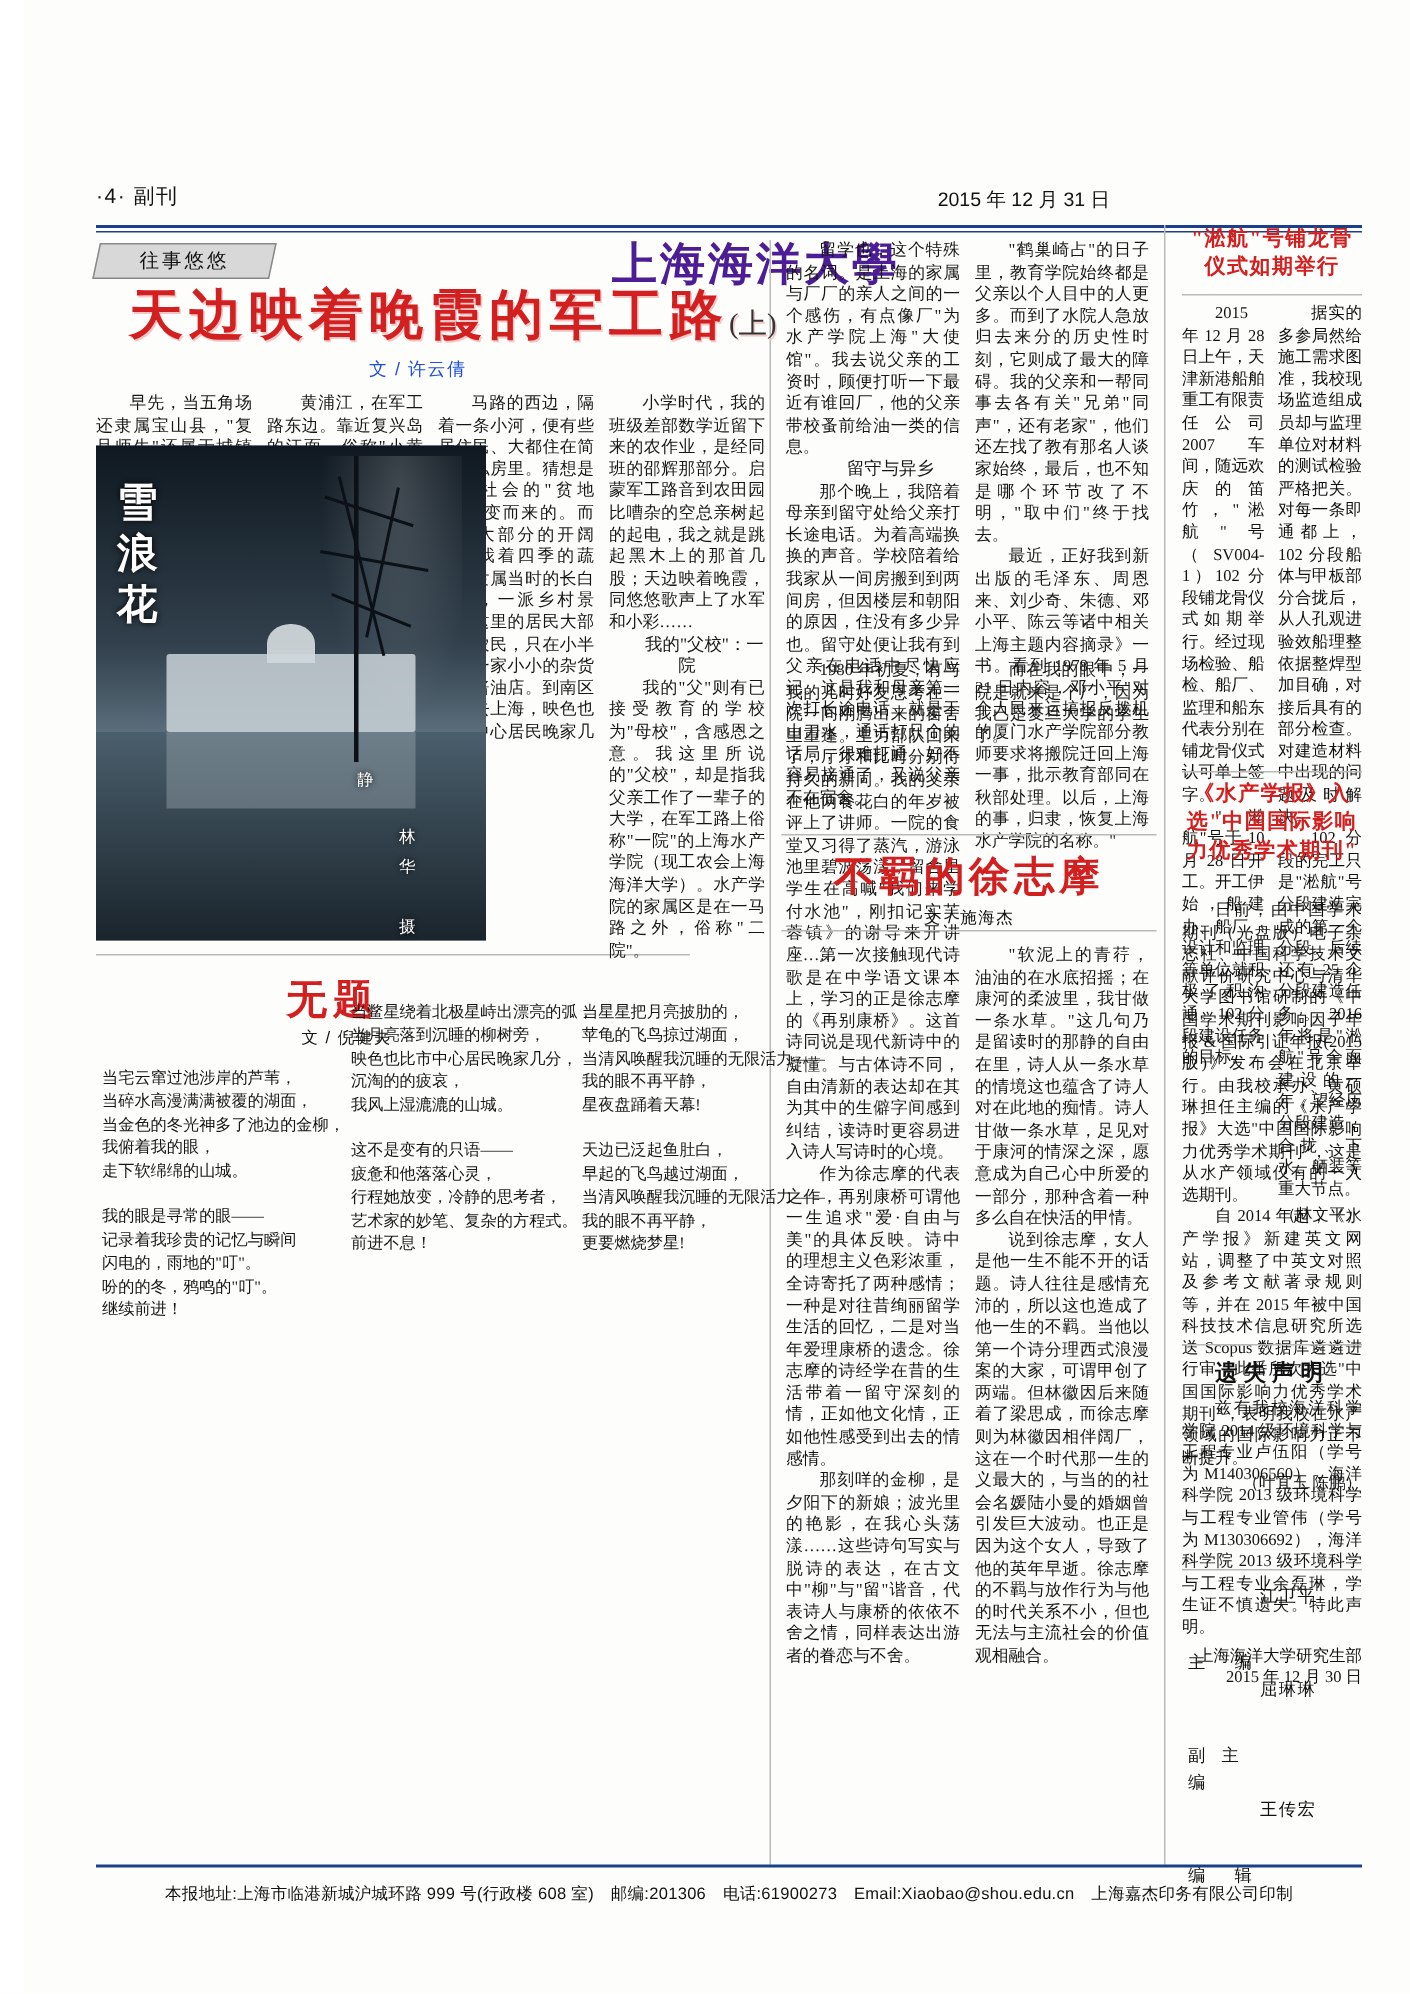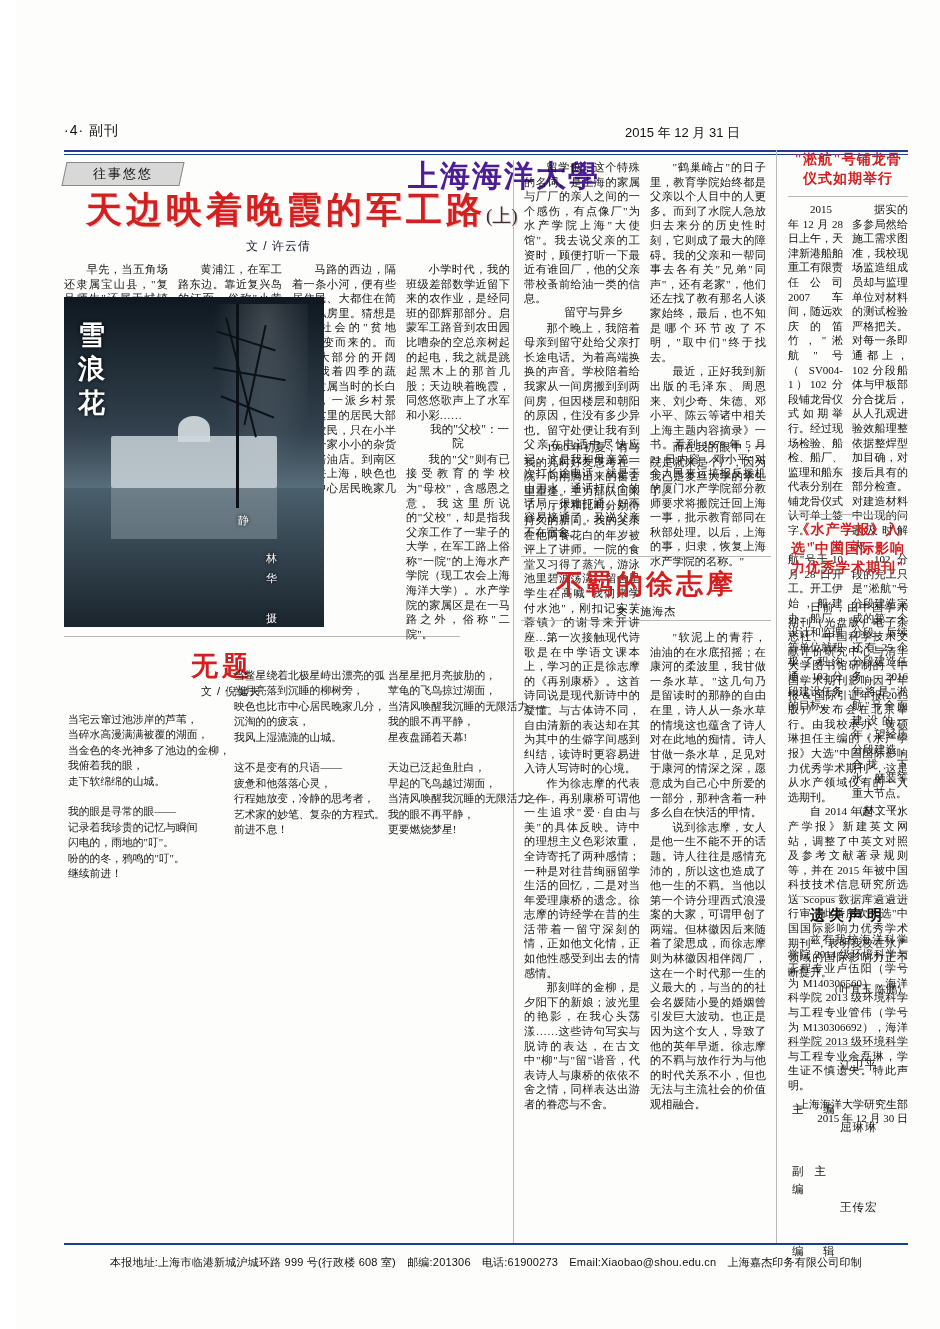--- a/index.html
+++ b/index.html
@@ -56,21 +56,21 @@
 
   
   .headline{
     position:absolute;left:70px;top:186px;width:560px;height:44px;
     font-size:36px;font-weight:bold;color:#d21f1f;letter-spacing:4px;
     font-family:"Liberation Serif","DejaVu Serif",serif;
     text-shadow:1px 1px 0 #f5c6c6;
   }
   .headline .part{font-size:19px;color:#333;font-weight:normal;letter-spacing:0;}
   .byline{
-    position:absolute;left:230px;top:238px;font-size:12px;color:#0f172a;
+    position:absolute;left:230px;top:238px;font-size:12px;color:#1d4ed8;
     font-family:"Liberation Sans","DejaVu Sans",sans-serif;letter-spacing:1px;
   }
 
   
   .col{
     position:absolute;
     font-size:11.2px;
     line-height:14.6px;
     text-align:justify;
     color:#161616;

